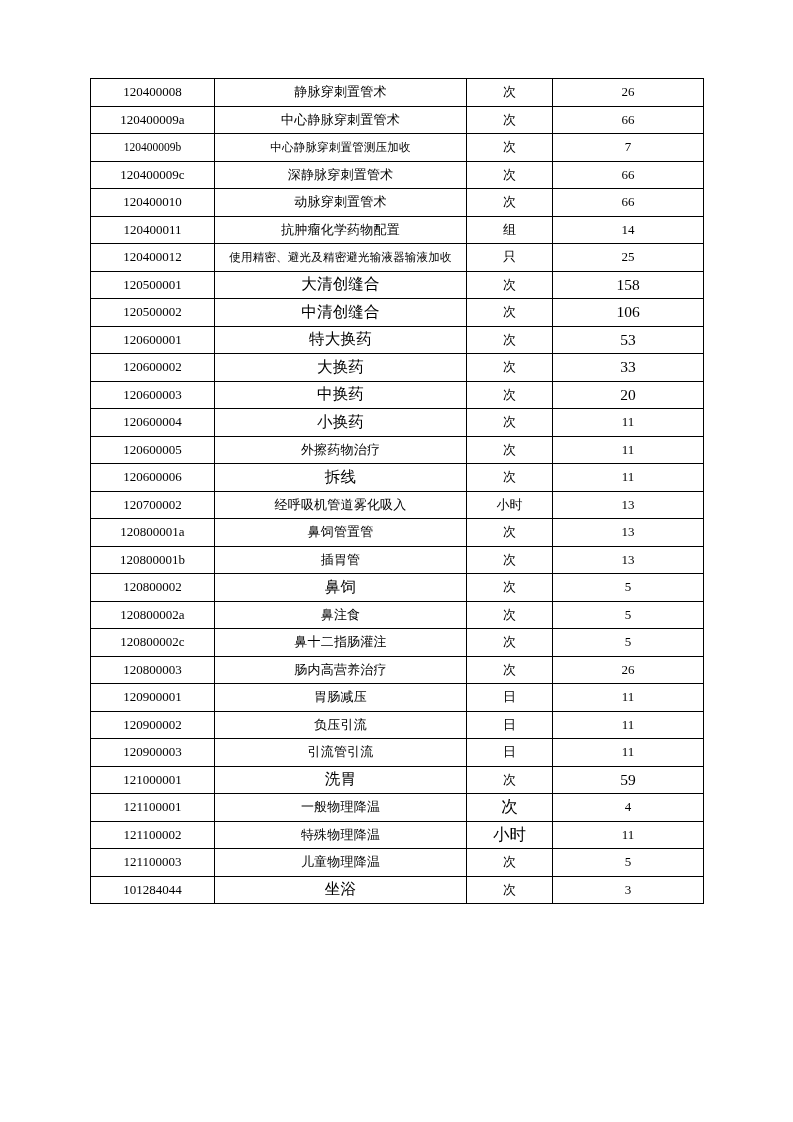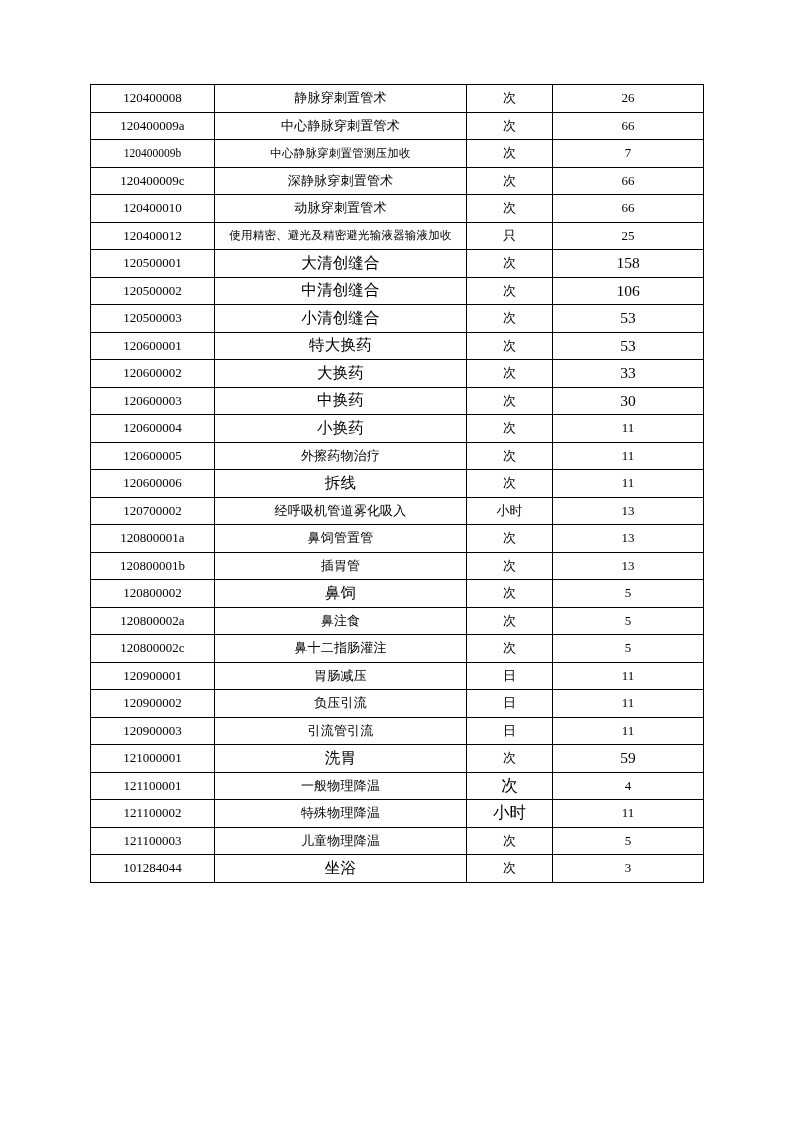--- a/index.html
+++ b/index.html
@@ -18,21 +18,21 @@
     position: absolute;
     left: 0;
     top: 0;
     width: 793px;
     height: 1122px;
     box-sizing: border-box;
   }
   .table-wrap {
     position: absolute;
     left: 90px;
-    top: 84px;
+    top: 78px;
     width: 613px;
   }
   table.price-table {
     border-collapse: collapse;
     width: 613px;
     table-layout: fixed;
   }
   table.price-table td {
     border: 1px solid #000000;
     height: 26.5px;
@@ -104,60 +104,60 @@
             <td class="unit fs-md">次</td>
             <td class="price fs-md">66</td>
           </tr>
           <tr>
             <td class="code fs-md">120400010</td>
             <td class="name fs-md">动脉穿刺置管术</td>
             <td class="unit fs-md">次</td>
             <td class="price fs-md">66</td>
           </tr>
           <tr>
+            <td class="code fs-md">120400011</td>
+            <td class="name fs-md">抗肿瘤化学药物配置</td>
+            <td class="unit fs-md">组</td>
+            <td class="price fs-md">14</td>
+          </tr>
+          <tr>
             <td class="code fs-md">120400012</td>
             <td class="name fs-sm">使用精密、避光及精密避光输液器输液加收</td>
             <td class="unit fs-md">只</td>
             <td class="price fs-md">25</td>
           </tr>
           <tr>
             <td class="code fs-md">120500001</td>
             <td class="name fs-lg">大清创缝合</td>
             <td class="unit fs-md">次</td>
             <td class="price fs-lg">158</td>
           </tr>
           <tr>
             <td class="code fs-md">120500002</td>
             <td class="name fs-lg">中清创缝合</td>
             <td class="unit fs-md">次</td>
             <td class="price fs-lg">106</td>
           </tr>
           <tr>
-            <td class="code fs-md">120500003</td>
-            <td class="name fs-lg">小清创缝合</td>
-            <td class="unit fs-md">次</td>
-            <td class="price fs-lg">53</td>
-          </tr>
-          <tr>
             <td class="code fs-md">120600001</td>
             <td class="name fs-lg">特大换药</td>
             <td class="unit fs-md">次</td>
             <td class="price fs-lg">53</td>
           </tr>
           <tr>
             <td class="code fs-md">120600002</td>
             <td class="name fs-lg">大换药</td>
             <td class="unit fs-md">次</td>
             <td class="price fs-lg">33</td>
           </tr>
           <tr>
             <td class="code fs-md">120600003</td>
             <td class="name fs-lg">中换药</td>
             <td class="unit fs-md">次</td>
-            <td class="price fs-lg">30</td>
+            <td class="price fs-lg">20</td>
           </tr>
           <tr>
             <td class="code fs-md">120600004</td>
             <td class="name fs-lg">小换药</td>
             <td class="unit fs-md">次</td>
             <td class="price fs-md">11</td>
           </tr>
           <tr>
             <td class="code fs-md">120600005</td>
             <td class="name fs-md">外擦药物治疗</td>
@@ -198,20 +198,26 @@
             <td class="code fs-md">120800002a</td>
             <td class="name fs-md">鼻注食</td>
             <td class="unit fs-md">次</td>
             <td class="price fs-md">5</td>
           </tr>
           <tr>
             <td class="code fs-md">120800002c</td>
             <td class="name fs-md">鼻十二指肠灌注</td>
             <td class="unit fs-md">次</td>
             <td class="price fs-md">5</td>
+          </tr>
+          <tr>
+            <td class="code fs-md">120800003</td>
+            <td class="name fs-md">肠内高营养治疗</td>
+            <td class="unit fs-md">次</td>
+            <td class="price fs-md">26</td>
           </tr>
           <tr>
             <td class="code fs-md">120900001</td>
             <td class="name fs-md">胃肠减压</td>
             <td class="unit fs-md">日</td>
             <td class="price fs-md">11</td>
           </tr>
           <tr>
             <td class="code fs-md">120900002</td>
             <td class="name fs-md">负压引流</td>

